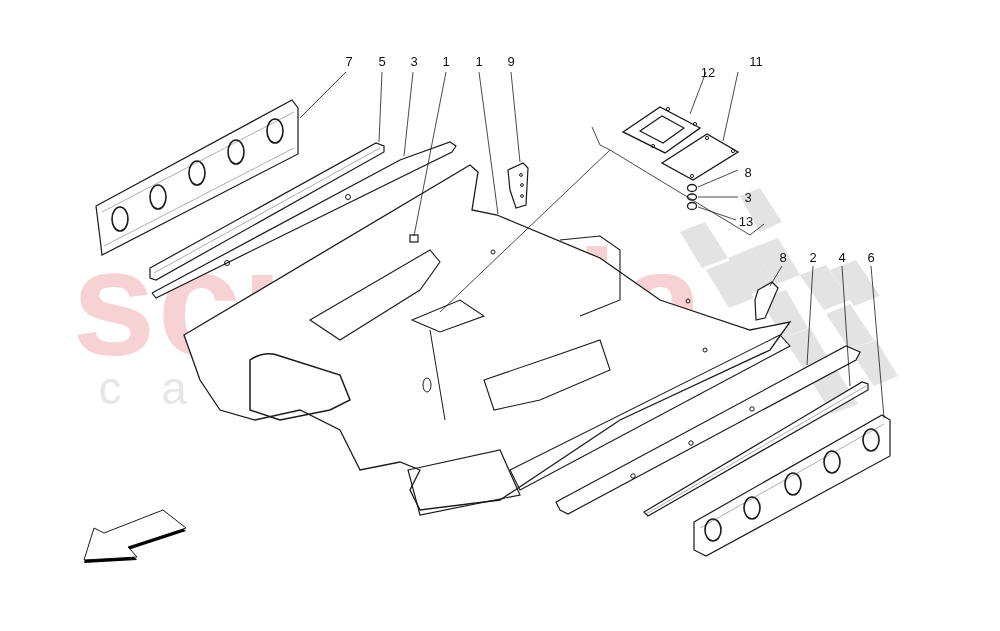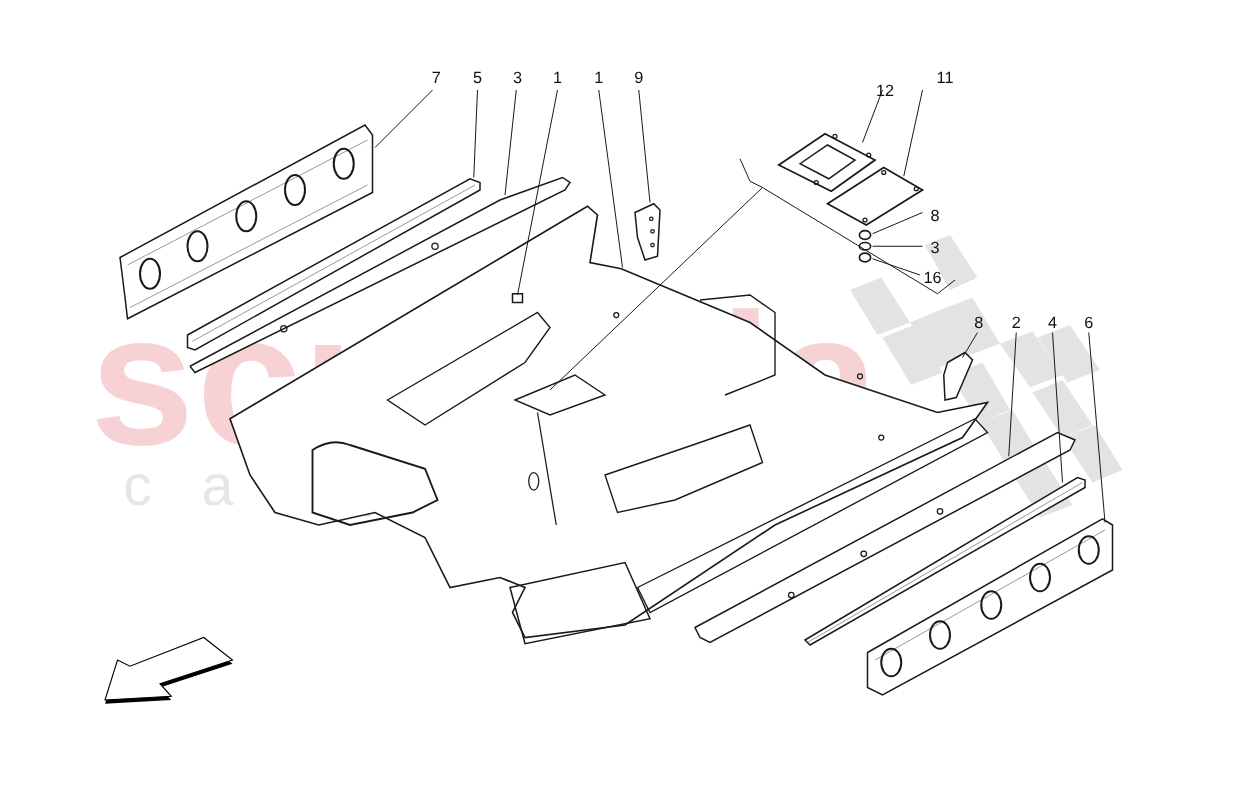--- a/index.html
+++ b/index.html
@@ -161,17 +161,17 @@
 <div class="callout" style="left:349px;top:55px">7</div>
 <div class="callout" style="left:382px;top:55px">5</div>
 <div class="callout" style="left:414px;top:55px">3</div>
 <div class="callout" style="left:446px;top:55px">1</div>
 <div class="callout" style="left:479px;top:55px">1</div>
 <div class="callout" style="left:511px;top:55px">9</div>
 <div class="callout" style="left:708px;top:66px">12</div>
 <div class="callout" style="left:756px;top:55px">11</div>
 <div class="callout" style="left:748px;top:166px">8</div>
 <div class="callout" style="left:748px;top:191px">3</div>
-<div class="callout" style="left:746px;top:215px">16</div>
+<div class="callout" style="left:746px;top:215px">13</div>
 <div class="callout" style="left:783px;top:251px">8</div>
 <div class="callout" style="left:813px;top:251px">2</div>
 <div class="callout" style="left:842px;top:251px">4</div>
 <div class="callout" style="left:871px;top:251px">6</div>
 
 </body></html>

